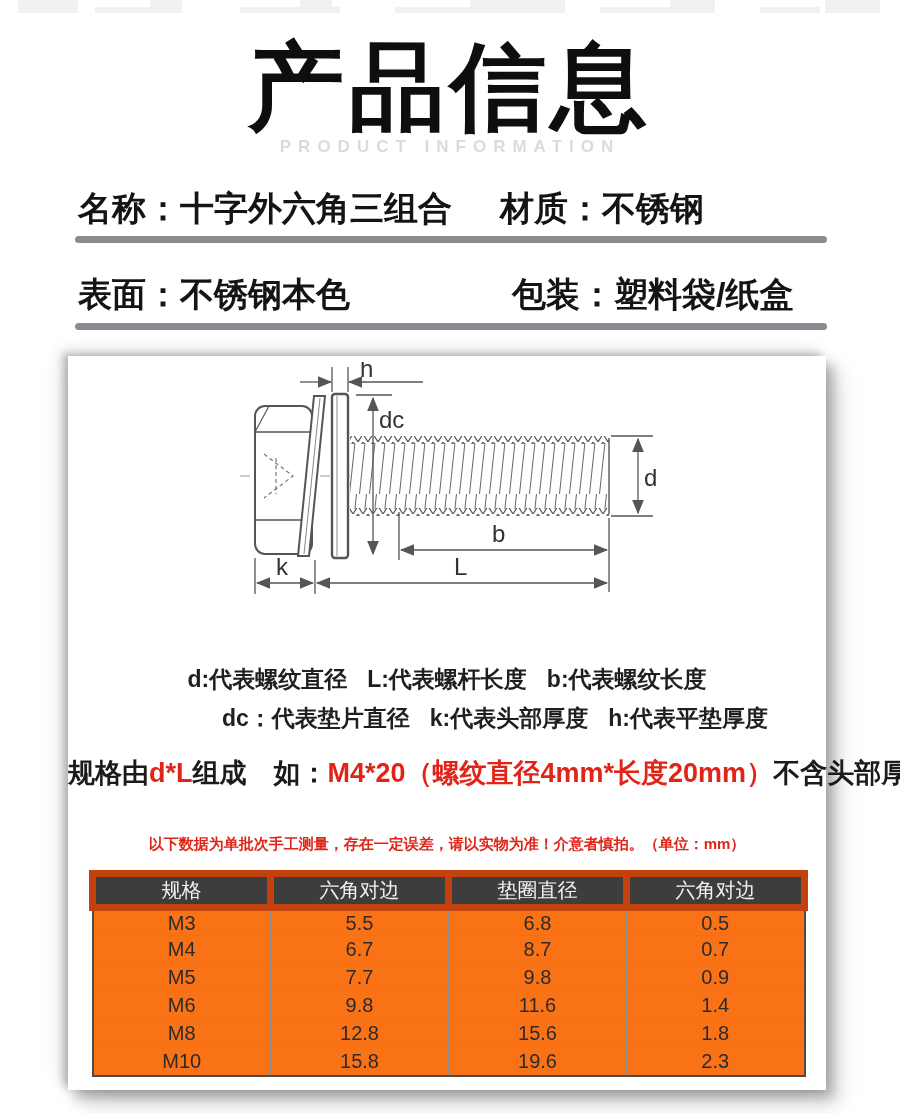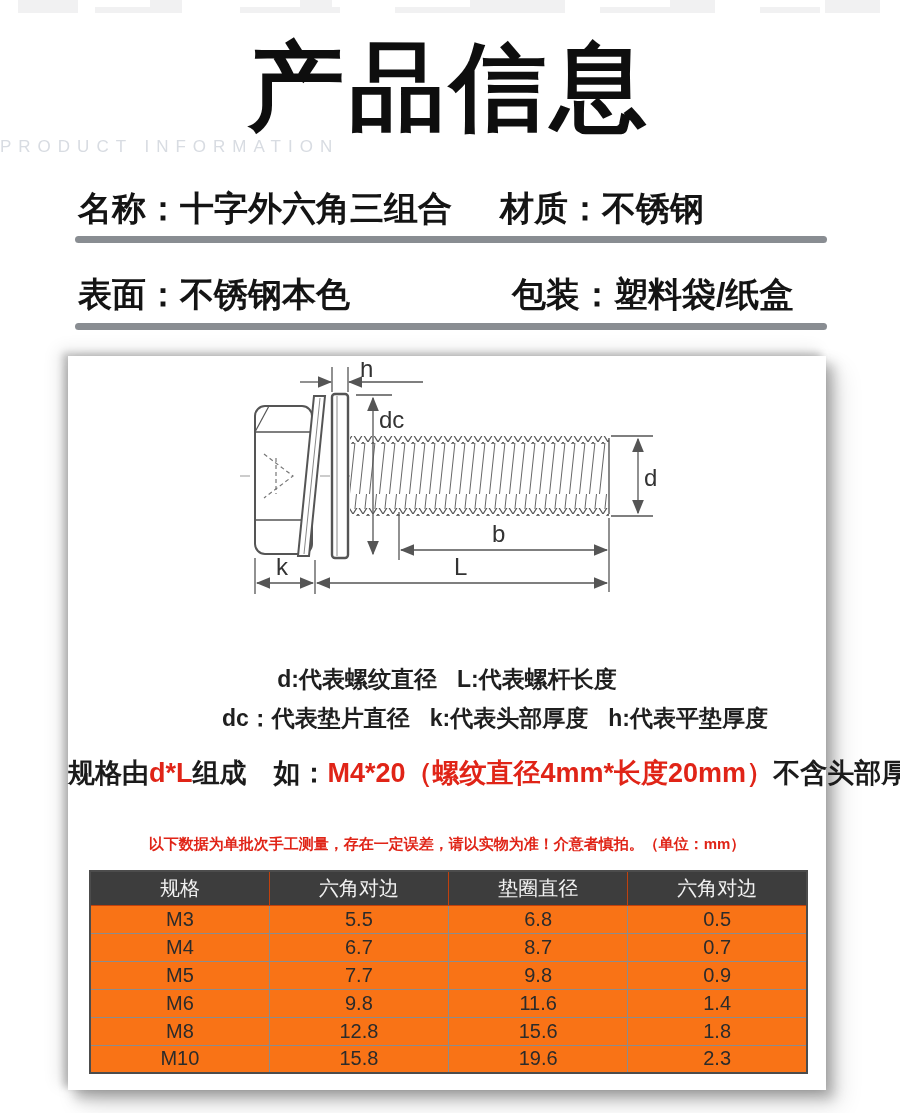--- a/index.html
+++ b/index.html
@@ -14,21 +14,21 @@
   .top-fragments span { position:absolute; top:0; background:#f1f1f2; display:block; }
 
   
   .title {
     position:absolute; top:34px; left:0; width:900px;
     text-align:center; font-size:96px; font-weight:600;
     letter-spacing:5px; color:#0e0e0e; line-height:1.1;
   }
   .watermark {
     position:absolute; top:137px; left:0; width:900px;
-    text-align:left; font-size:17px; font-weight:400;
+    text-align:center; font-size:17px; font-weight:700;
     letter-spacing:7px; color:#d8dce2;
   }
 
   
   .info-row { position:absolute; left:0; width:900px; height:40px; font-size:34px; font-weight:600; color:#141414; }
   .info-row .grp1 { position:absolute; left:78px; top:0; white-space:nowrap; }
   .info-row .grp2 { position:absolute; top:0; white-space:nowrap; }
   .row1 { top:186px; }
   .row1 .grp2 { left:500px; }
   .row2 { top:272px; }
@@ -70,21 +70,21 @@
     font-size:15px; font-weight:700; color:#e02417; white-space:nowrap;
   }
 
   table.spec-table {
     position:absolute; left:21px; top:514px; width:719px;
     border-collapse:collapse; table-layout:fixed;
     border:2px solid #4c4c4c;
   }
   .spec-table th {
     background:#3d3d3d; color:#f2f2f2; font-weight:500;
-    font-size:20px; height:34px; border:1px solid #c2410c;
+    font-size:20px; height:34px; border:7px solid #c2410c;
   }
   .spec-table td {
     font-size:20px; color:#2b2b2b; text-align:center;
     height:28px; border:1px solid #8c8c8c; background:#f97316;
     font-weight:400;
   }
 </style>
 </head>
 <body>
 
@@ -202,20 +202,21 @@
         <line x1="19" y1="221" x2="75" y2="221" marker-start="url(#ar)" marker-end="url(#ar)"></line>
         <line x1="79" y1="221" x2="369" y2="221" marker-start="url(#ar)" marker-end="url(#ar)"></line>
       </g>
       <text class="dim-label" x="38" y="213">k</text>
       <text class="dim-label" x="216" y="213">L</text>
     </svg>
 
     <div class="legend-line legend1">
       <span>d:代表螺纹直径</span>
       <span>L:代表螺杆长度</span>
+      <span>b:代表螺纹长度</span>
     </div>
     <div class="legend-line legend2">
       <span>dc：代表垫片直径</span>
       <span>k:代表头部厚度</span>
       <span>h:代表平垫厚度</span>
     </div>
 
     <div class="spec-line">
       <span>规格由</span><span class="red-text">d*L</span><span>组成　如：</span><span class="red-text">M4*20（螺纹直径4mm*长度20mm）</span><span>不含头部厚度</span>
     </div>

